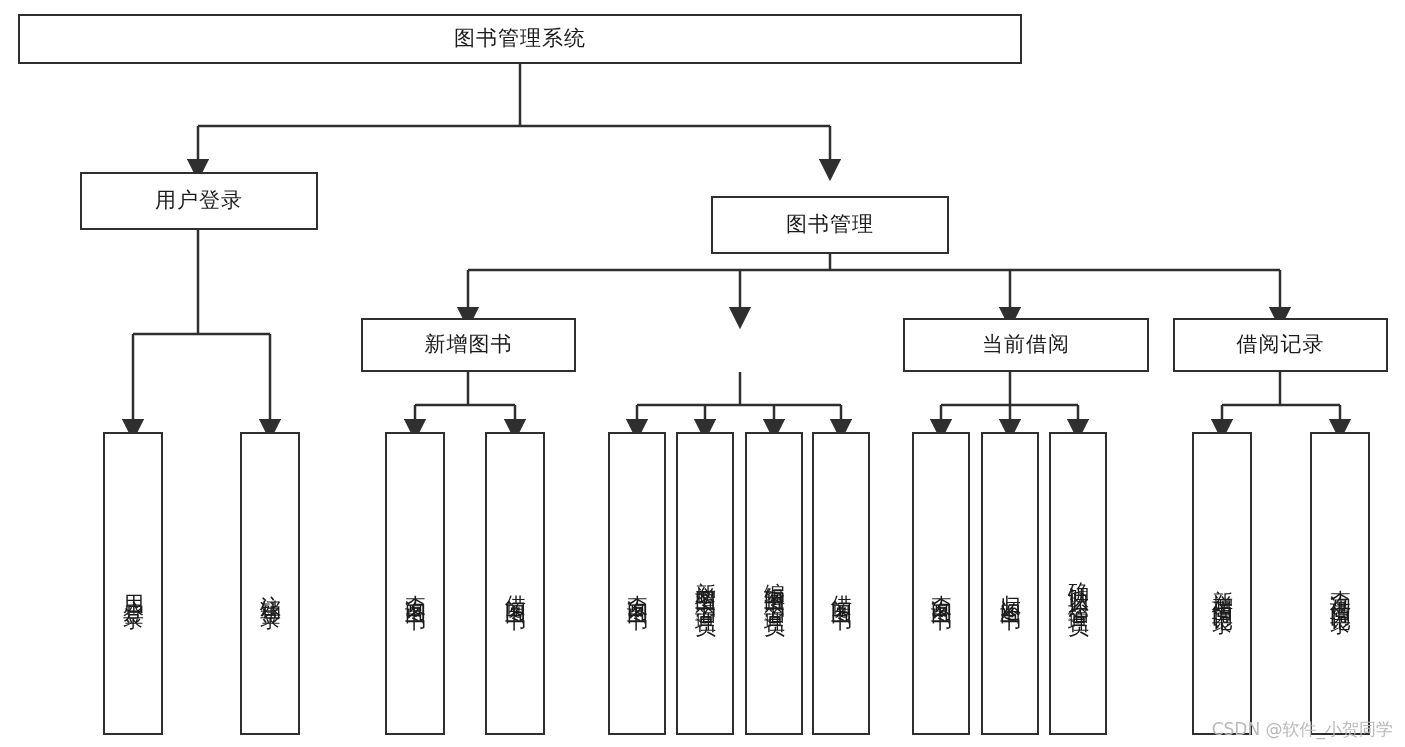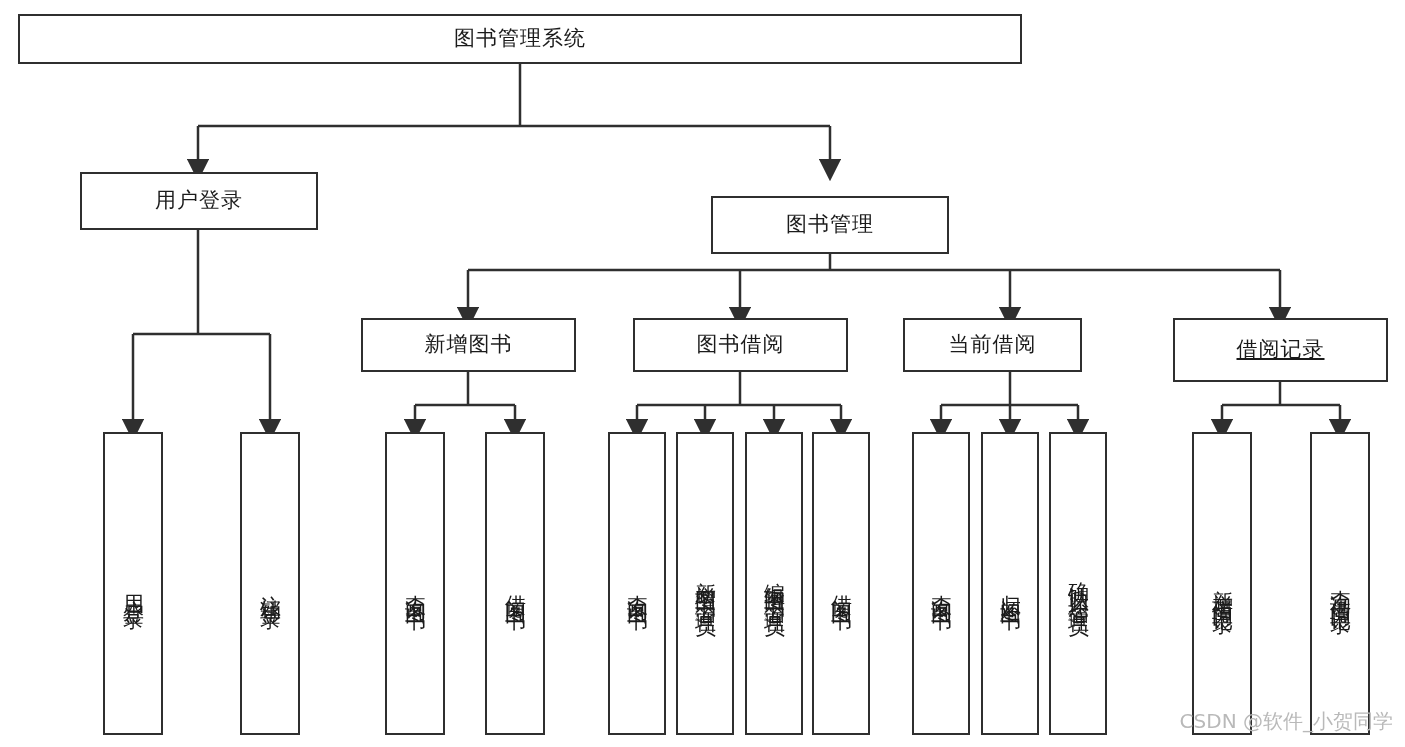--- a/index.html
+++ b/index.html
@@ -47,22 +47,22 @@
     padding-top: 8px;
   }
   .node.vert .vtext {
     writing-mode: vertical-rl;
     text-orientation: upright;
     white-space: nowrap;
   }
   #watermark {
     position: absolute;
     right: 12px;
-    bottom: 12px;
-    font-size: 20px;
+    bottom: 6px;
+    font-size: 17px;
     color: #b9b9b9;
     z-index: 5;
     white-space: nowrap;
     font-family: "DejaVu Sans", "Liberation Sans", sans-serif;
     text-align: right;
   }
 </style>
 </head>
 <body>
 
@@ -125,27 +125,24 @@
   <div class="node horiz" style="left:80px; top:172px; width:238px; height:58px;">
     <span>用户登录</span>
   </div>
   <div class="node horiz" style="left:711px; top:172px; width:238px; height:58px;margin-top:24px;">
     <span>图书管理</span>
   </div>
 
   <div class="node horiz" style="left:361px; top:318px; width:215px; height:54px;">
     <span>新增图书</span>
   </div>
-  <div class="node horiz" style="left:633px; top:318px; width:215px; height:54px;">
-    <span>图书借阅</span>
-  </div>
-  <div class="node horiz" style="left:903px; top:318px; width:179px; height:54px;">
+  <div class="node horiz" style="left:903px; top:318px; width:246px; height:54px;">
     <span>当前借阅</span>
   </div>
-  <div class="node horiz" style="left:1173px; top:318px; width:215px; height:64px;text-decoration:underline;">
+  <div class="node horiz" style="left:1173px; top:318px; width:215px; height:54px;">
     <span>借阅记录</span>
   </div>
 
   <div class="node vert" style="left:103px; top:432px; width:60px; height:303px;">
     <span class="vtext">用户登录</span>
   </div>
   <div class="node vert" style="left:240px; top:432px; width:60px; height:303px;">
     <span class="vtext">注销登录</span>
   </div>
 

